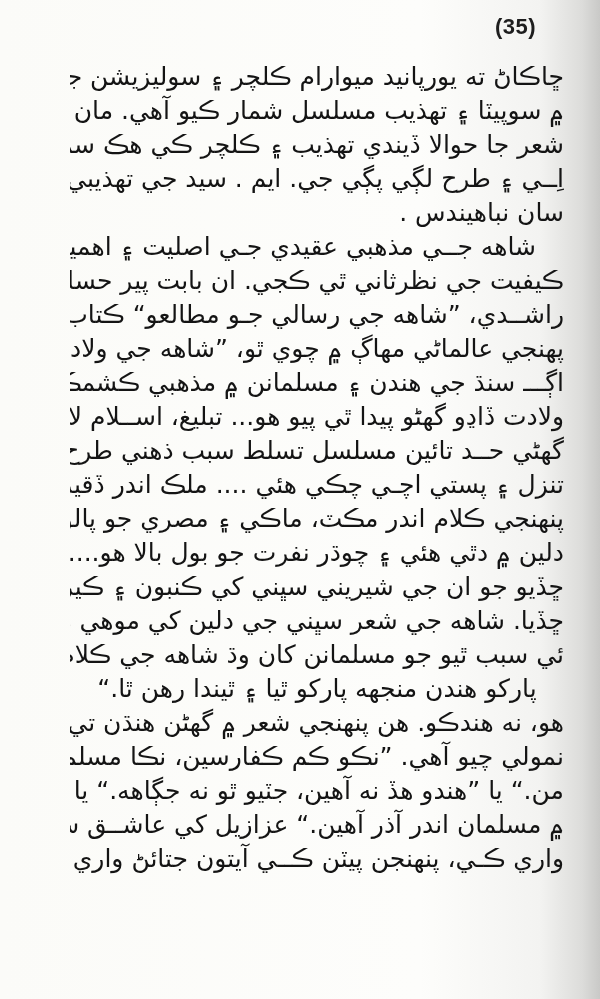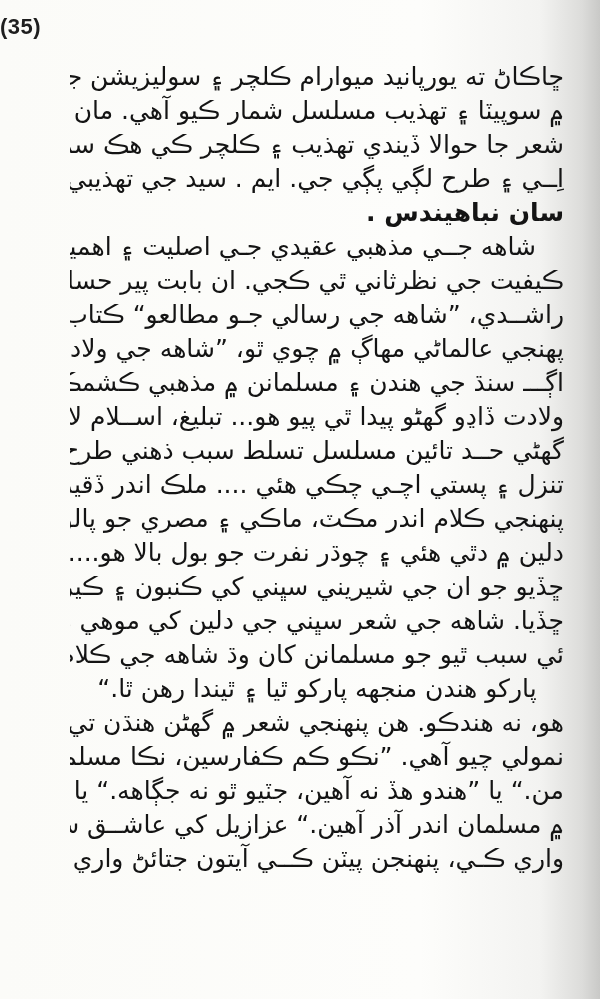--- a/index.html
+++ b/index.html
@@ -8,39 +8,39 @@
     background: #fdfdfb;
     position: relative;
     font-family: "DejaVu Sans", sans-serif;
   }
   .page {
     position: absolute; inset: 0;
     background: linear-gradient(to right, #fbfbf8 0%, #fdfdfb 70%, #f3f3f1 90%, #dcdcda 97%, #c9c9c7 100%);
   }
   .page-number {
     position: absolute; top: 14px; left: 0; width: 536px;
-    text-align: left;
+    text-align: right;
     font-family: "Liberation Sans", sans-serif;
     font-weight: bold; font-size: 22px; color: #1e1e1e;
     letter-spacing: 0.5px;
   }
   .text-body {
     position: absolute; top: 60px; left: 70px; width: 494px;
     direction: rtl;
     color: #141414;
   }
   .line {
     height: 34px; line-height: 34px;
     font-size: 25px;
     text-align: justify;
     text-align-last: justify;
     white-space: nowrap;
     overflow: hidden;
   }
-  .line.short { text-align-last: right; font-weight: bold; }
+  .line.short { text-align-last: right; }
   .line.indent { padding-right: 28px; }
   .line.center-end { text-align-last: center; }
 </style>
 </head>
 <body>
 
 <div class="page">
   <div class="page-number">(35)</div>
 
   <div class="text-body">

